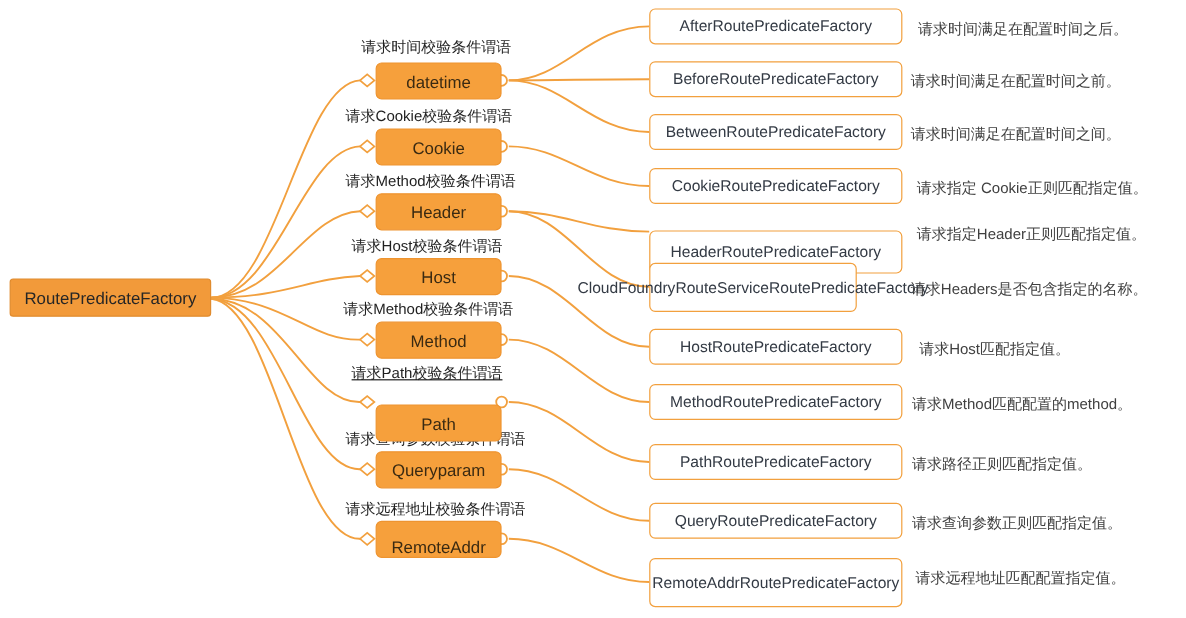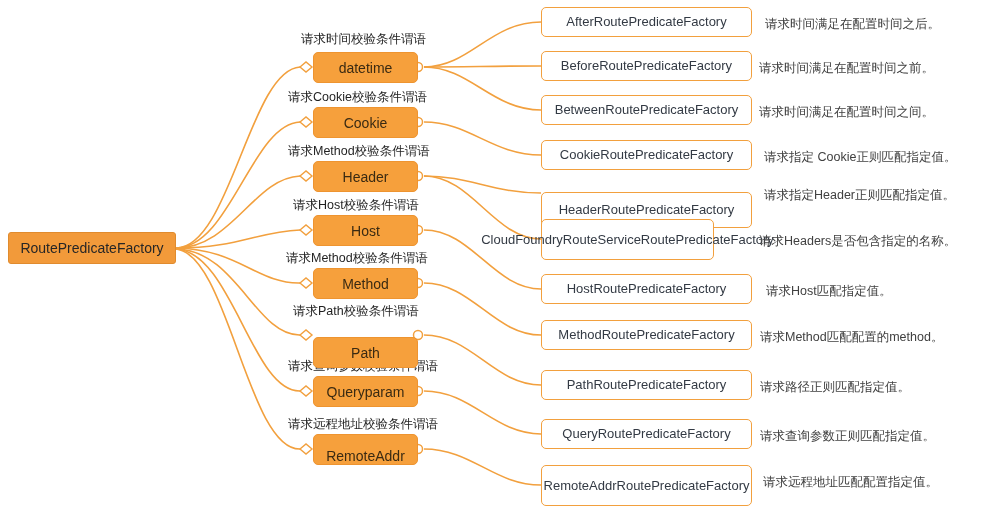--- a/index.html
+++ b/index.html
@@ -116,21 +116,21 @@
 
   <div class="node root" style="left:8px;top:232px;width:168px;height:32px;">
     <span>RoutePredicateFactory</span>
   </div>
 
   <div class="caption" style="left:301px;top:31px;">请求时间校验条件谓语</div>
   <div class="caption" style="left:288px;top:89px;">请求Cookie校验条件谓语</div>
   <div class="caption" style="left:288px;top:143px;">请求Method校验条件谓语</div>
   <div class="caption" style="left:293px;top:197px;">请求Host校验条件谓语</div>
   <div class="caption" style="left:286px;top:250px;">请求Method校验条件谓语</div>
-  <div class="caption" style="left:293px;top:303px;">请求Path校验条件谓语</div>
+  <div class="caption" style="left:293px;top:303px;text-decoration:underline;">请求Path校验条件谓语</div>
   <div class="caption" style="left:288px;top:358px;">请求查询参数校验条件谓语</div>
   <div class="caption" style="left:288px;top:416px;">请求远程地址校验条件谓语</div>
 
   <div class="node branch" style="left:313px;top:52px;width:105px;height:31px;">
     <span>datetime</span>
   </div>
   <div class="node branch" style="left:313px;top:107px;width:105px;height:31px;">
     <span>Cookie</span>
   </div>
   <div class="node branch" style="left:313px;top:161px;width:105px;height:31px;align-items:center;">

